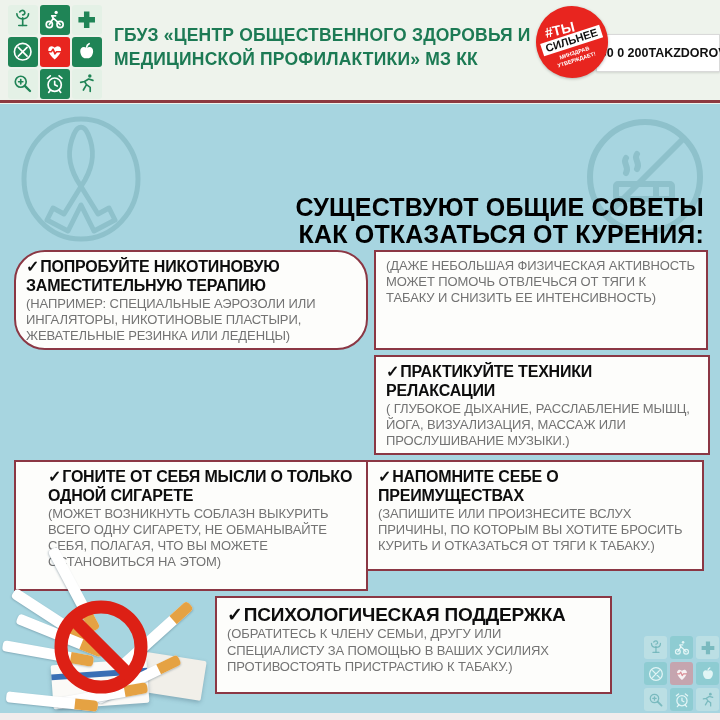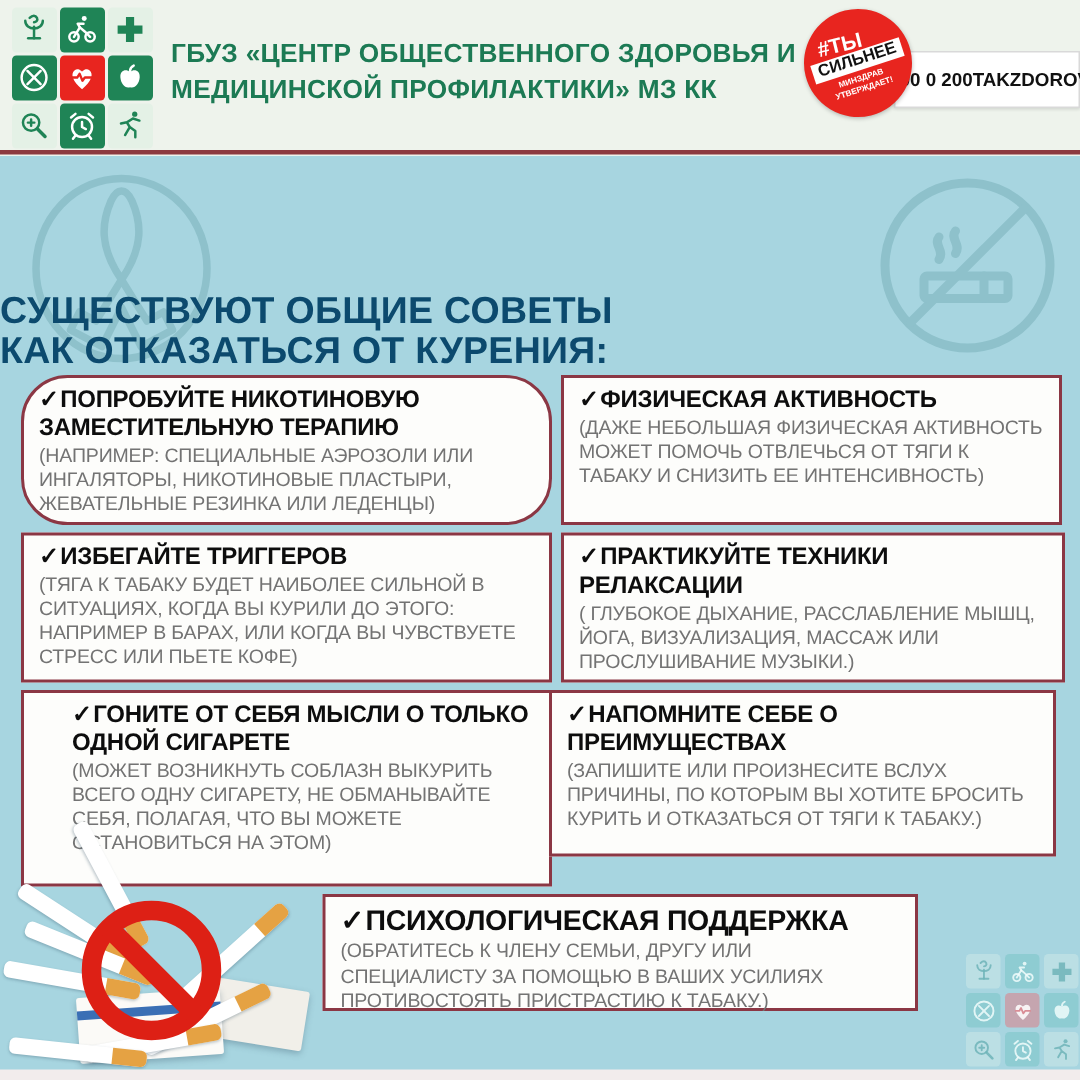--- a/index.html
+++ b/index.html
@@ -35,36 +35,36 @@
   
   .wm{position:absolute;color:#8ec1cb;}
   .wm svg{stroke:currentColor;fill:none;stroke-linecap:round;stroke-linejoin:round;}
   .wm-left{left:18px;top:112px;}
   .wm-right{left:580px;top:112px;}
 
   
   .title-box{position:absolute;left:161px;top:120px;width:396px;height:68px;background:#ea2d25;
              border:3px solid #111;display:flex;align-items:center;justify-content:center;}
   .title-text{color:#fff;font-weight:800;font-size:34px;letter-spacing:.5px;white-space:nowrap;}
-  .subtitle{position:absolute;left:0;top:194px;width:704px;text-align:left;
-            color:#0c4a6e;font-weight:800;font-size:25px;line-height:27px;letter-spacing:.2px;}
+  .subtitle{position:absolute;left:0;top:194px;width:704px;text-align:right;
+            color:#000000;font-weight:800;font-size:25px;line-height:27px;letter-spacing:.2px;}
 
   
   .tip{position:absolute;background:#fdfdfb;border:2.5px solid #8b3744;
        padding:6px 10px;box-sizing:border-box;}
   .tip-heading{font-size:16px;font-weight:800;color:#0d0d0d;line-height:1.18;letter-spacing:-.2px;}
   .tip-check{font-weight:800;margin-right:1px;}
   .tip-detail{font-size:13px;color:#737373;line-height:1.24;margin-top:0;letter-spacing:-.1px;}
   .tip-1{left:14px;top:250px;width:354px;height:100px;border-radius:31px;}
   .tip-2{left:374px;top:250px;width:334px;height:100px;}
   .tip-3{left:14px;top:355px;width:354px;height:100px;}
   .tip-4{left:374px;top:355px;width:336px;height:100px;}
   .tip-5{left:14px;top:460px;width:354px;height:131px;padding-left:32px;}
   .tip-6{left:366px;top:460px;width:338px;height:111px;}
-  .tip-7{left:215px;top:596px;width:397px;height:78px;}
+  .tip-7{left:215px;top:596px;width:397px;height:98px;}
   .tip-7 .tip-heading{font-size:19px;}
 
   
   .cig-scene{position:absolute;left:0;top:578px;width:218px;height:140px;}
   .pack{position:absolute;background:#fbfaf7;box-shadow:0 2px 4px rgba(60,90,110,.35);border-radius:2px;}
   .pack--a{left:52px;top:84px;width:96px;height:44px;transform:rotate(-4deg);}
   .pack--b{left:138px;top:78px;width:66px;height:40px;transform:rotate(9deg);background:#f1efe9;}
   .pack-stripe{position:absolute;left:0;top:9px;width:100%;height:6px;background:#3a6fb5;}
   .cig{position:absolute;width:92px;height:11px;background:#fff;border-radius:4px;
        box-shadow:0 1px 2px rgba(50,80,100,.3);}
@@ -188,26 +188,21 @@
   <div class="subtitle">
     <span>СУЩЕСТВУЮТ ОБЩИЕ СОВЕТЫ</span><br>
     <span>КАК ОТКАЗАТЬСЯ ОТ КУРЕНИЯ:</span>
   </div>
 
   <div class="tip tip-1">
     <div class="tip-heading"><span class="tip-check">✓</span><span>ПОПРОБУЙТЕ НИКОТИНОВУЮ ЗАМЕСТИТЕЛЬНУЮ ТЕРАПИЮ</span></div>
     <div class="tip-detail">(НАПРИМЕР: СПЕЦИАЛЬНЫЕ АЭРОЗОЛИ ИЛИ ИНГАЛЯТОРЫ, НИКОТИНОВЫЕ ПЛАСТЫРИ, ЖЕВАТЕЛЬНЫЕ РЕЗИНКА ИЛИ ЛЕДЕНЦЫ)</div>
   </div>
   <div class="tip tip-2">
-    <div class="tip-heading"><span class="tip-check">✓</span><span>ФИЗИЧЕСКАЯ АКТИВНОСТЬ</span></div>
     <div class="tip-detail">(ДАЖЕ НЕБОЛЬШАЯ ФИЗИЧЕСКАЯ АКТИВНОСТЬ МОЖЕТ ПОМОЧЬ ОТВЛЕЧЬСЯ ОТ ТЯГИ К ТАБАКУ И СНИЗИТЬ ЕЕ ИНТЕНСИВНОСТЬ)</div>
-  </div>
-  <div class="tip tip-3">
-    <div class="tip-heading"><span class="tip-check">✓</span><span>ИЗБЕГАЙТЕ ТРИГГЕРОВ</span></div>
-    <div class="tip-detail">(ТЯГА К ТАБАКУ  БУДЕТ НАИБОЛЕЕ СИЛЬНОЙ В СИТУАЦИЯХ, КОГДА ВЫ КУРИЛИ ДО ЭТОГО: НАПРИМЕР В БАРАХ, ИЛИ КОГДА ВЫ ЧУВСТВУЕТЕ СТРЕСС ИЛИ ПЬЕТЕ КОФЕ)</div>
   </div>
   <div class="tip tip-4">
     <div class="tip-heading"><span class="tip-check">✓</span><span>ПРАКТИКУЙТЕ ТЕХНИКИ РЕЛАКСАЦИИ</span></div>
     <div class="tip-detail">( ГЛУБОКОЕ ДЫХАНИЕ, РАССЛАБЛЕНИЕ МЫШЦ, ЙОГА, ВИЗУАЛИЗАЦИЯ, МАССАЖ ИЛИ ПРОСЛУШИВАНИЕ  МУЗЫКИ.)</div>
   </div>
   <div class="tip tip-5">
     <div class="tip-heading"><span class="tip-check">✓</span><span>ГОНИТЕ ОТ СЕБЯ МЫСЛИ О ТОЛЬКО ОДНОЙ СИГАРЕТЕ</span></div>
     <div class="tip-detail">(МОЖЕТ ВОЗНИКНУТЬ СОБЛАЗН ВЫКУРИТЬ ВСЕГО ОДНУ СИГАРЕТУ, НЕ ОБМАНЫВАЙТЕ СЕБЯ, ПОЛАГАЯ, ЧТО ВЫ МОЖЕТЕ ОСТАНОВИТЬСЯ НА ЭТОМ)</div>
   </div>
   <div class="tip tip-6">

